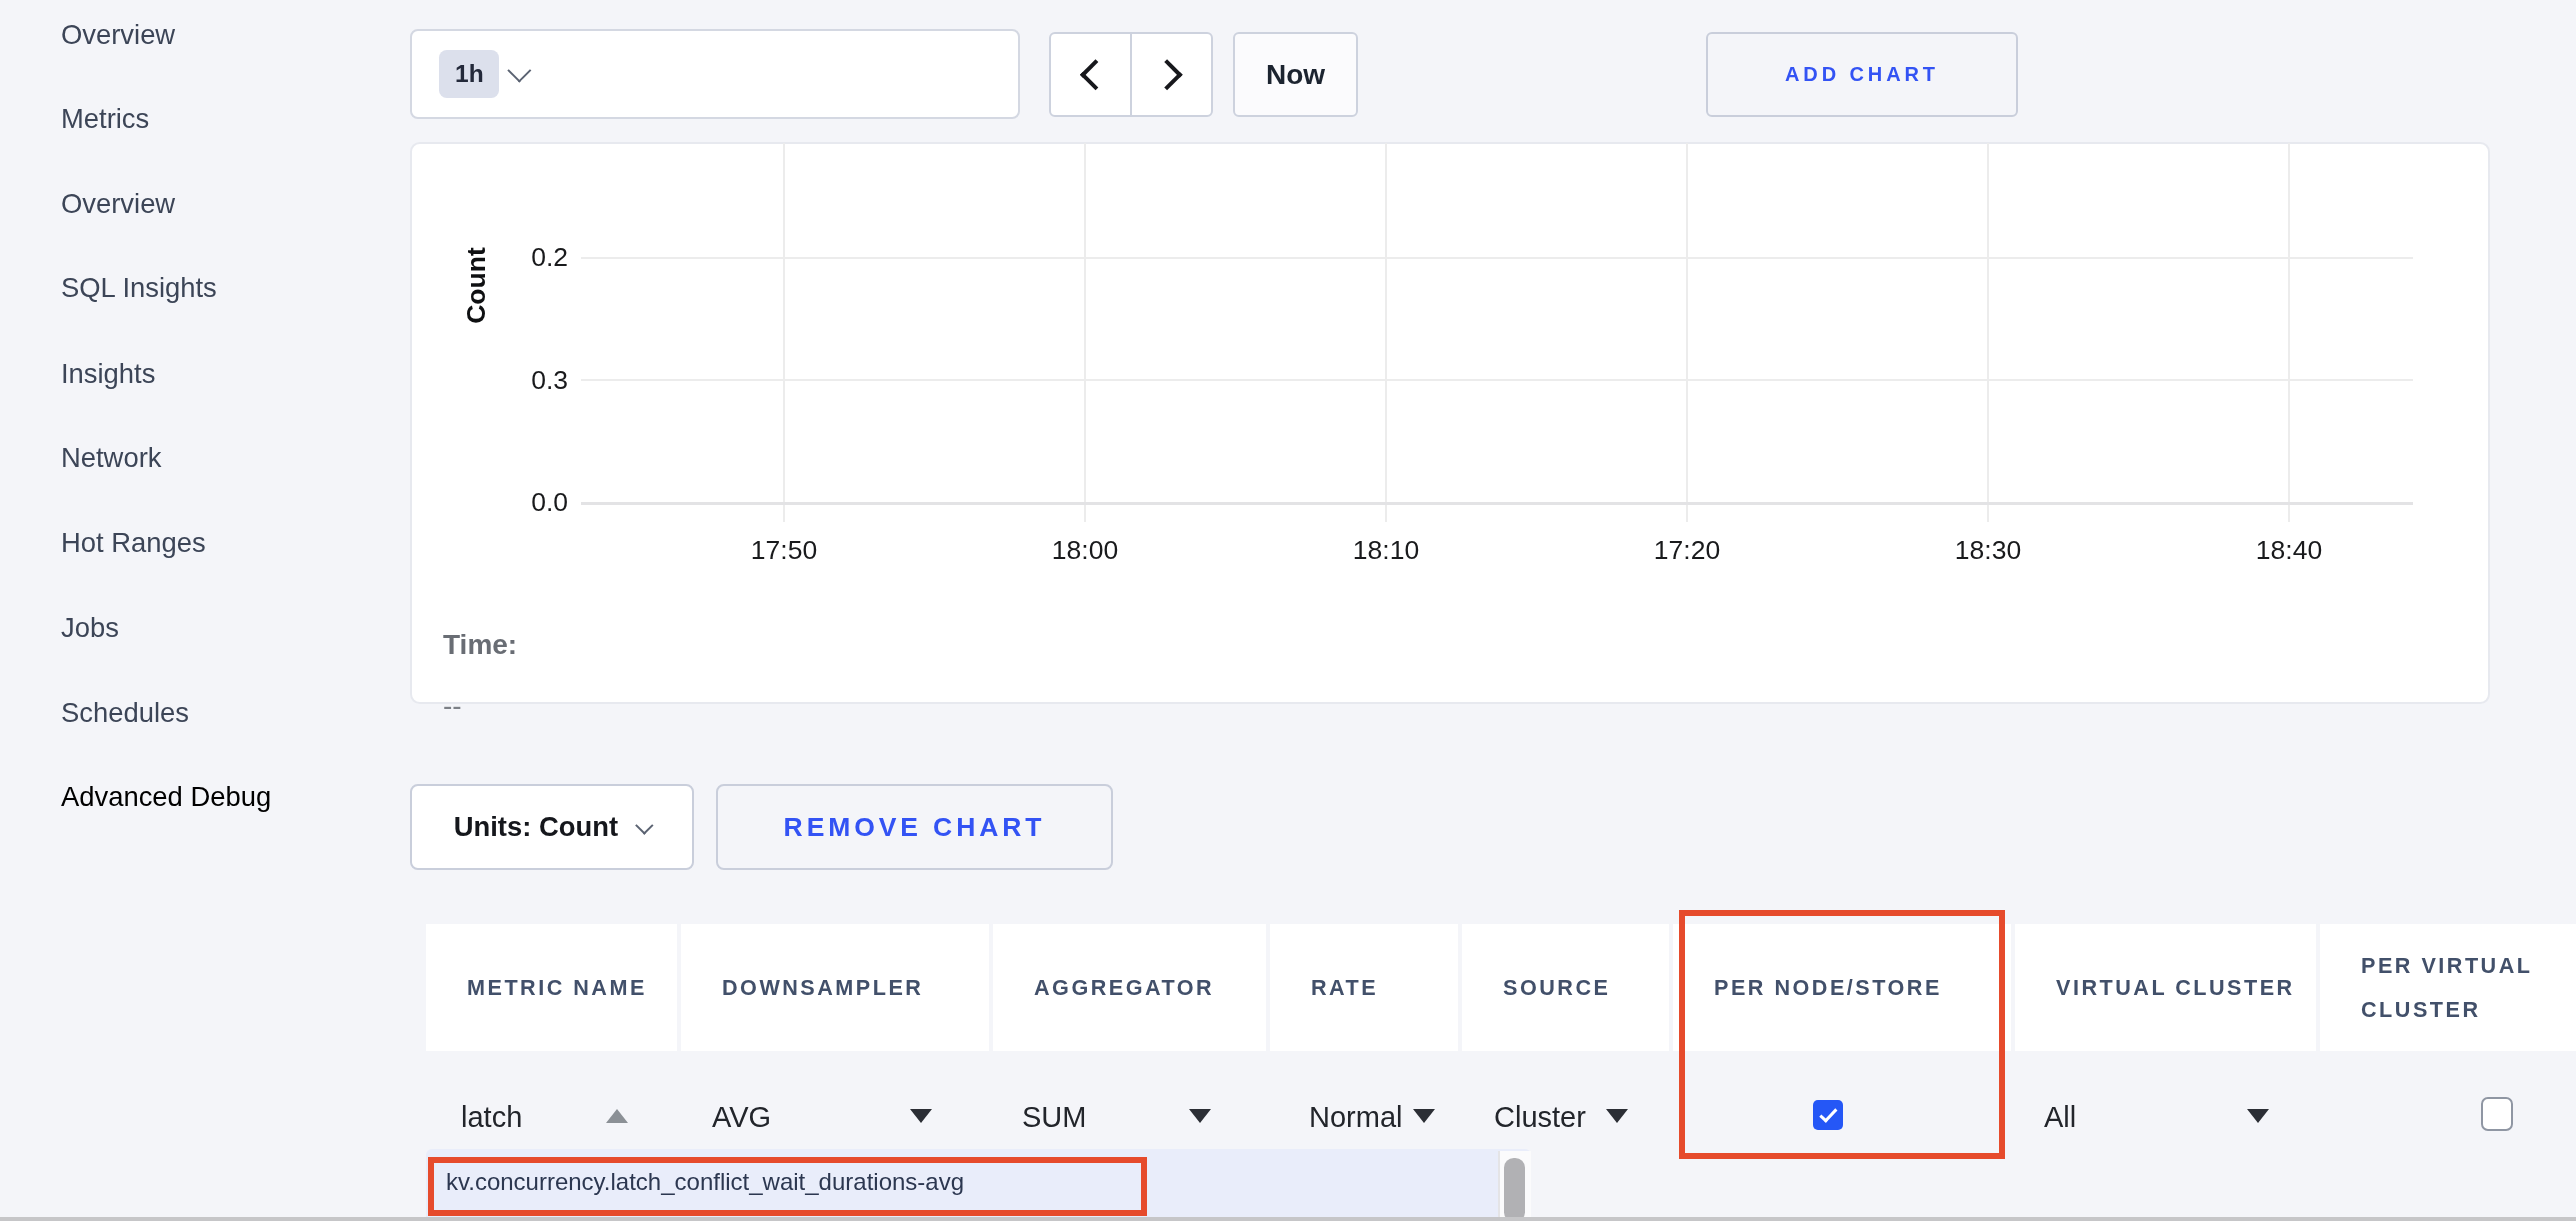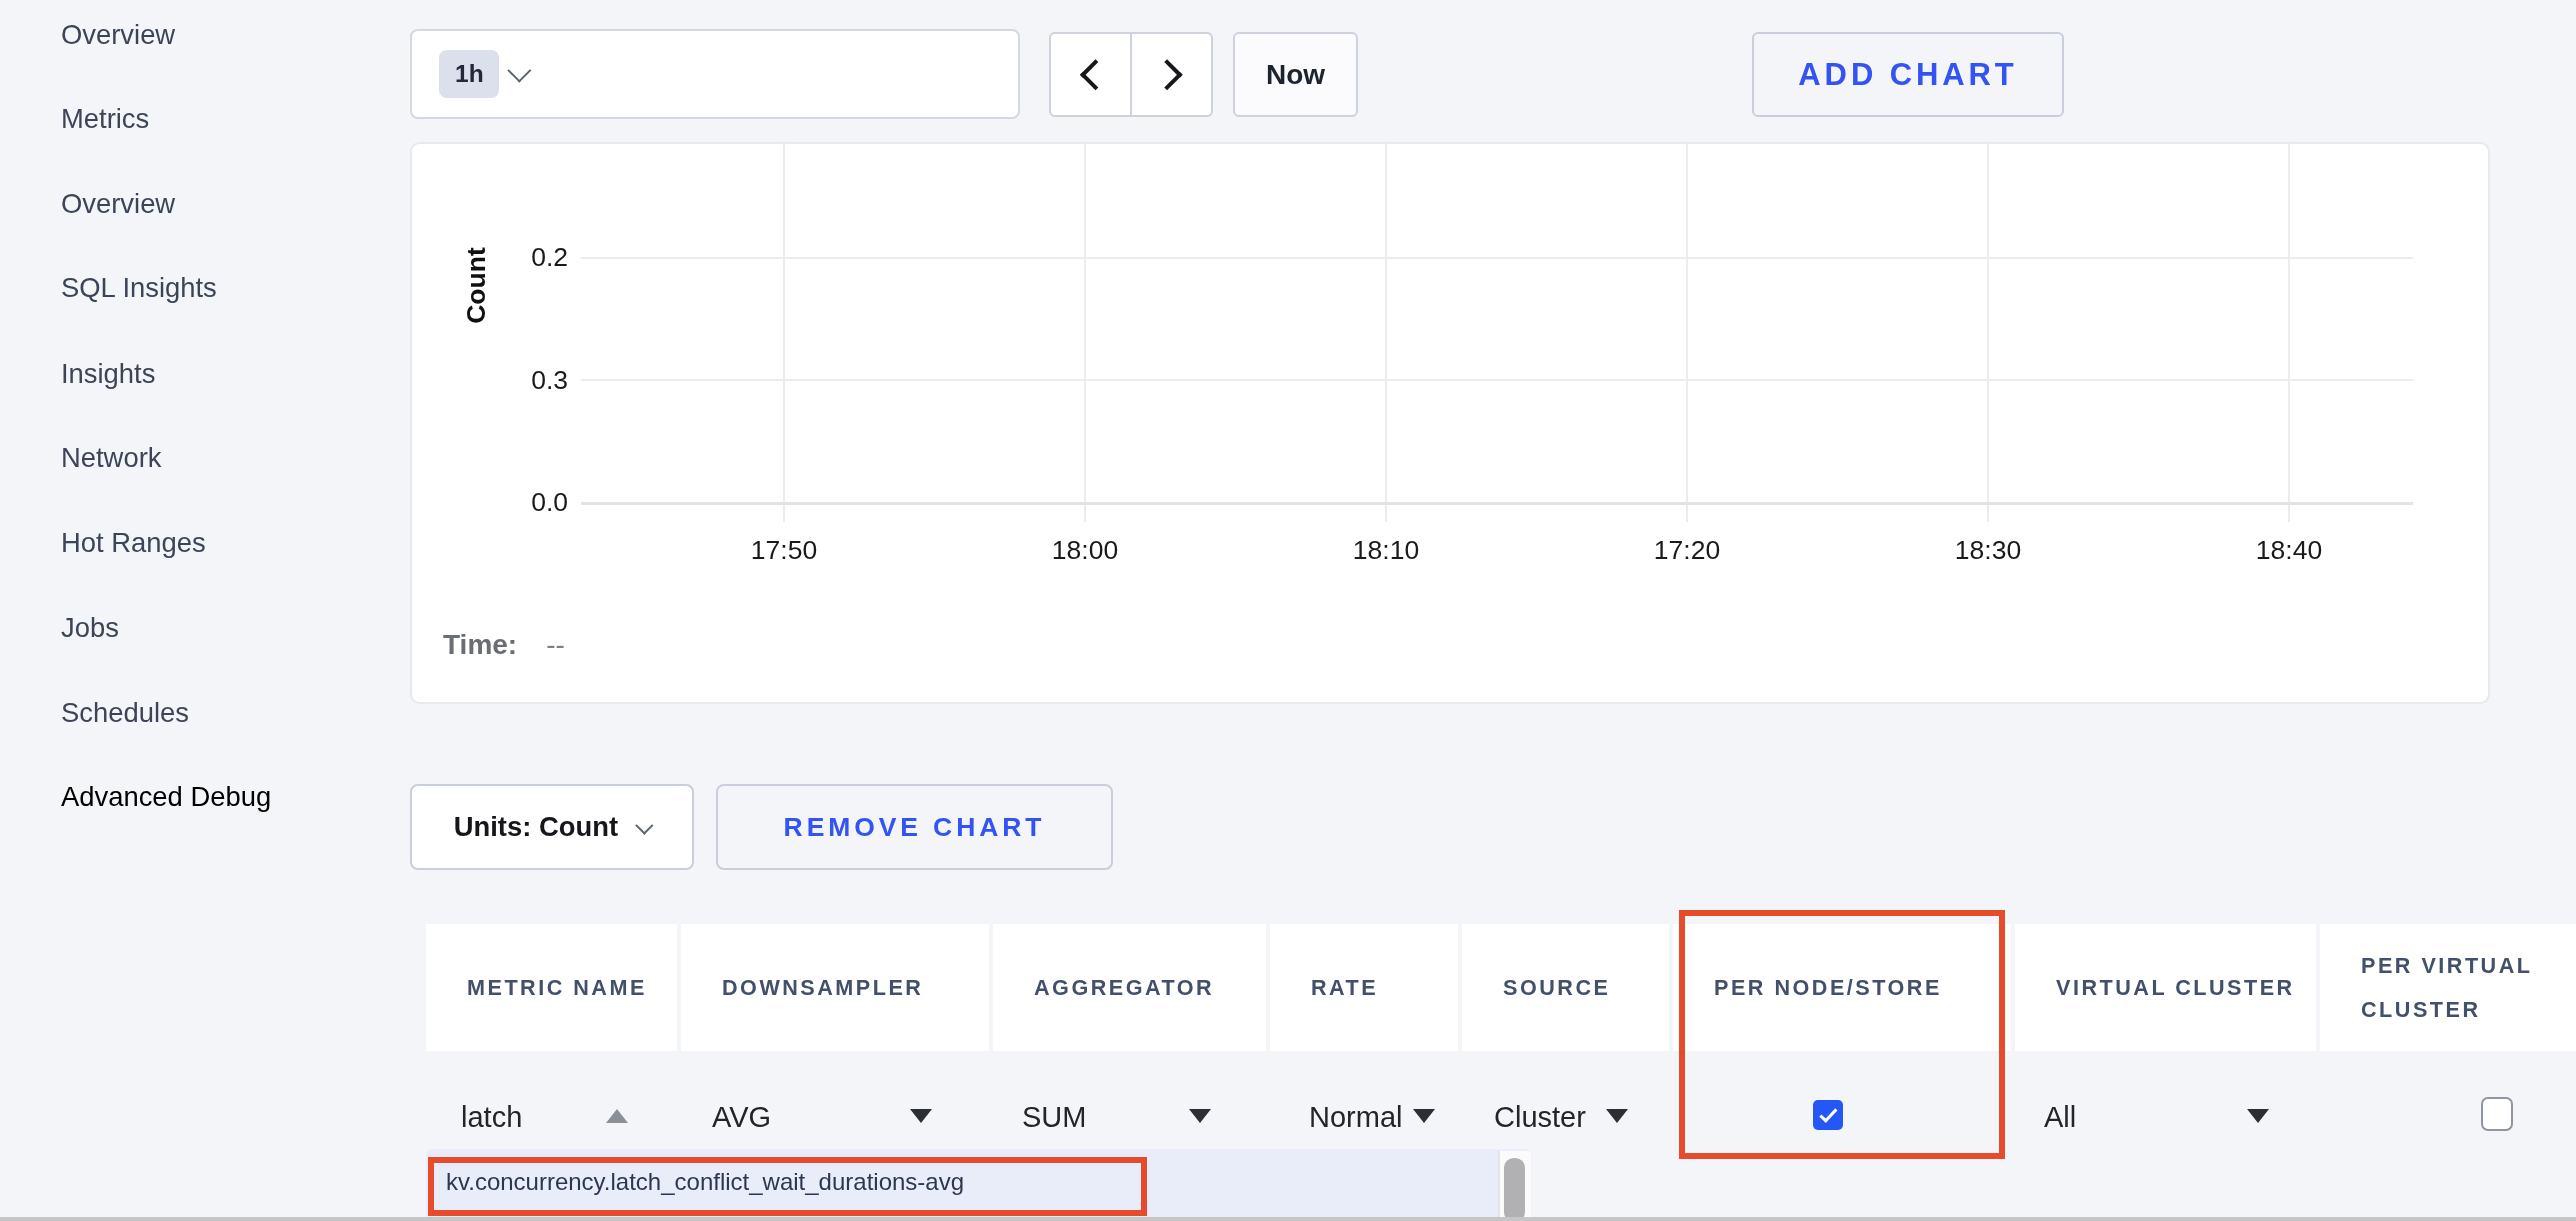--- a/index.html
+++ b/index.html
@@ -17,31 +17,31 @@
   .range-label { font-size:28px; color:#1c2430; font-weight:500; flex:1; }
   .chev { width:16.7px; height:16.7px; border-right:2.9px solid #5b6372; border-bottom:2.9px solid #5b6372; transform:rotate(45deg); margin-top:-7.8px; }
   .navbtns { left:1049px; top:32px; width:165px; height:85px; display:flex; }
   .navbtn { width:82px; height:85px; background:#fff; border:2px solid #cdd2de; display:flex; align-items:center; justify-content:center; cursor:pointer; }
   .navbtn.prev { border-radius:5.9px 0 0 5.9px; border-right-width:1px; }
   .navbtn.next { border-radius:0 5.9px 5.9px 0; border-left-width:1px; }
   .arrow { width:21.6px; height:21.6px; border-right:4.9px solid #17181c; border-bottom:4.9px solid #17181c; }
   .arrow.left  { transform:rotate(135deg); margin-left:9.8px; }
   .arrow.right { transform:rotate(-45deg); margin-right:9.8px; }
   .nowbtn { left:1233px; top:32px; width:125px; height:85px; background:#fbfbfd; border:2px solid #cdd2de; border-radius:5.9px; font-size:28px; font-weight:600; color:#1c2430; display:flex; align-items:center; justify-content:center; cursor:pointer; }
-  .addchart { left:1706px; top:32px; width:312px; height:85px; background:transparent; border:2px solid #c9cedb; border-radius:5.9px; color:#3353f4; font-size:31px; font-weight:600; letter-spacing:3.9px; display:flex; align-items:center; justify-content:center; cursor:pointer;margin-left:46px; }
+  .addchart { left:1706px; top:32px; width:312px; height:85px; background:transparent; border:2px solid #c9cedb; border-radius:5.9px; color:#3353f4; font-size:20px; font-weight:600; letter-spacing:3.9px; display:flex; align-items:center; justify-content:center; cursor:pointer; }
 
   
   .card { left:410px; top:142px; width:2080px; height:562px; background:#fff; border:2px solid #e7e9ef; border-radius:9.8px; }
   .vgrid { top:143px; width:2px; height:379px; background:#ececec; }
   .hgrid { left:581px; width:1832px; height:2px; background:#ececec; }
   .hgrid.zero { background:#e3e3e5; height:2.9px; }
   .ylab { width:88px; text-align:right; font-size:26.5px; color:#191a1c; }
   .xlab { width:118px; text-align:center; font-size:26.5px; color:#191a1c; top:535px; }
   .count-label { left:431px; top:225px; width:118px; font-size:26.5px; font-weight:700; color:#0f1012; transform:rotate(-90deg); transform-origin:center; text-align:center; top:270px; left:417px; }
-  .timerow { left:443px; top:629px; display:flex; gap:29px; font-size:28px; font-weight:600; color:#696d74; }
+  .timerow { left:443px; top:629px; display:flex; gap:29px; font-size:28px; font-weight:600; color:#696d74;flex-direction:column; }
   .timerow .dashes { font-weight:500; color:#7c8086; }
 
   
   .unitsbox { left:410px; top:784px; width:284px; height:86px; background:#fff; border:2px solid #c9cedb; border-radius:7.8px; display:flex; align-items:center; justify-content:center; gap:19.6px; cursor:pointer; }
   .unitsbox .lbl { font-size:27.4px; font-weight:700; color:#15171c; }
   .unitsbox .chev { width:12.7px; height:12.7px; border-width:2.5px; margin-top:-3.9px; }
   .removebtn { left:716px; top:784px; width:397px; height:86px; background:transparent; border:2px solid #c9cedb; border-radius:7.8px; color:#3353f4; font-size:26.5px; font-weight:600; letter-spacing:3.9px; display:flex; align-items:center; justify-content:center; cursor:pointer; }
 
   
   .hcell { top:924px; height:127px; background:#fff; display:flex; align-items:center; padding-left:41px; padding-right:17.6px; font-size:21.6px; font-weight:600; letter-spacing:2.5px; color:#42506a; line-height:2.0; text-transform:uppercase; }

